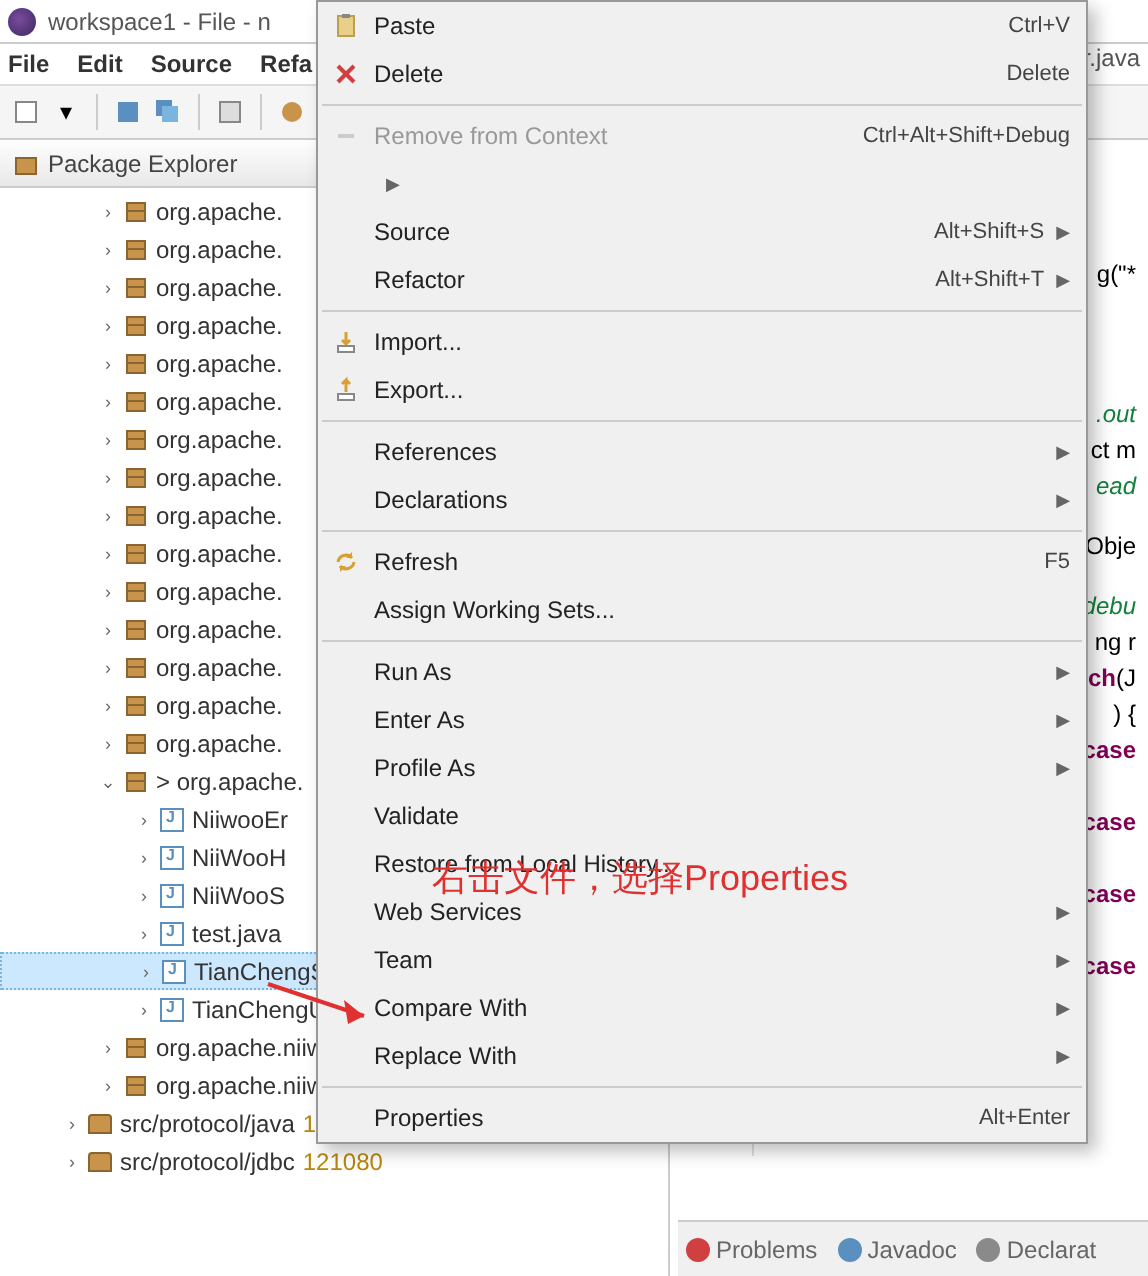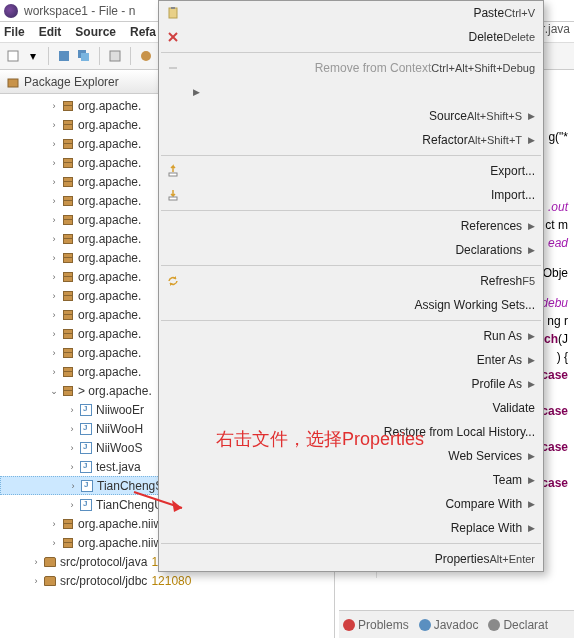--- a/index.html
+++ b/index.html
@@ -35,28 +35,28 @@
 .srcfolder { width: 12px; height: 10px; background: #c8934a; border: 1px solid #8a6530; border-radius: 2px 2px 0 0; }
 .node-label { color: #333; }
 .node-decor { color: #b8860b; margin-left: 4px; }
 
 .editor { flex: 1; background: #fff; position: relative; font-family: Consolas, monospace; font-size: 13px; }
 .editor-line { position: absolute; left: 6px; white-space: nowrap; }
 .gutter { position: absolute; left: 0; width: 42px; background: #fff; border-right: 1px solid #e0e0e0; height: 100%; }
 .line-no { position: absolute; right: 4px; color: #999; font-size: 12px; }
 .line-no.hl { background: #d4e7ff; right: 0; left: 0; text-align: right; padding-right: 4px; }
 .kw { color: #7f0055; font-weight: bold; }
-.ann { color: #a21caf; font-style: italic; }
+.ann { color: #15803d; font-style: italic; }
 
 .problems-view { position: absolute; bottom: 0; right: 0; width: 235px; height: 28px; background: #f0f0f0; border-top: 1px solid #ccc; display: flex; align-items: center; padding: 0 4px; gap: 10px; }
 .ptab { display: flex; align-items: center; gap: 3px; color: #666; }
 .ptab-icon { width: 12px; height: 12px; border-radius: 50%; }
 
 .context-menu { position: absolute; top: 0; left: 158px; width: 386px; background: #f0f0f0; border: 1px solid #999; box-shadow: 4px 4px 8px rgba(0,0,0,0.25); z-index: 100; }
-.cm-item { display: flex; align-items: center; height: 24px; padding: 0 8px 0 28px; position: relative; color: #222; cursor: default; text-align: right; }
+.cm-item { display: flex; align-items: center; height: 24px; padding: 0 8px 0 28px; position: relative; color: #222; cursor: default; }
 .cm-item.disabled { color: #999; }
 .cm-icon { position: absolute; left: 6px; width: 16px; height: 16px; display: flex; align-items: center; justify-content: center; }
 .cm-label { flex: 1; }
 .cm-short { color: #444; font-size: 11px; }
 .cm-arrow { color: #666; font-size: 9px; margin-left: 6px; }
 .cm-sep { height: 1px; background: #ccc; margin: 3px 2px; }
 
 .annotation { position: absolute; color: #e03030; font-size: 18px; font-weight: 500; z-index: 200; pointer-events: none; }
 .arrow-svg { position: absolute; z-index: 199; pointer-events: none; }
 </style>
@@ -389,34 +389,34 @@
     </div>
     <div class="cm-item">
       <span class="cm-label">Refactor</span>
       <span class="cm-short">Alt+Shift+T</span>
       <span class="cm-arrow">▶</span>
     </div>
     <div class="cm-sep"></div>
     <div class="cm-item">
       <span class="cm-icon">
         <svg width="14" height="14">
+          <path d="M7 2v6l-2-2m2 2l2-2" stroke="#d8a030" fill="none" stroke-width="1.5"></path>
+          <rect x="3" y="9" width="8" height="3" fill="#fff" stroke="#888"></rect>
+        </svg>
+      </span>
+      <span class="cm-label">Import...</span>
+    </div>
+    <div class="cm-item">
+      <span class="cm-icon">
+        <svg width="14" height="14">
           <path d="M7 8V2l-2 2m2-2l2 2" stroke="#d8a030" fill="none" stroke-width="1.5"></path>
           <rect x="3" y="9" width="8" height="3" fill="#fff" stroke="#888"></rect>
         </svg>
       </span>
       <span class="cm-label">Export...</span>
-    </div>
-    <div class="cm-item">
-      <span class="cm-icon">
-        <svg width="14" height="14">
-          <path d="M7 2v6l-2-2m2 2l2-2" stroke="#d8a030" fill="none" stroke-width="1.5"></path>
-          <rect x="3" y="9" width="8" height="3" fill="#fff" stroke="#888"></rect>
-        </svg>
-      </span>
-      <span class="cm-label">Import...</span>
     </div>
     <div class="cm-sep"></div>
     <div class="cm-item">
       <span class="cm-label">References</span>
       <span class="cm-arrow">▶</span>
     </div>
     <div class="cm-item">
       <span class="cm-label">Declarations</span>
       <span class="cm-arrow">▶</span>
     </div>

